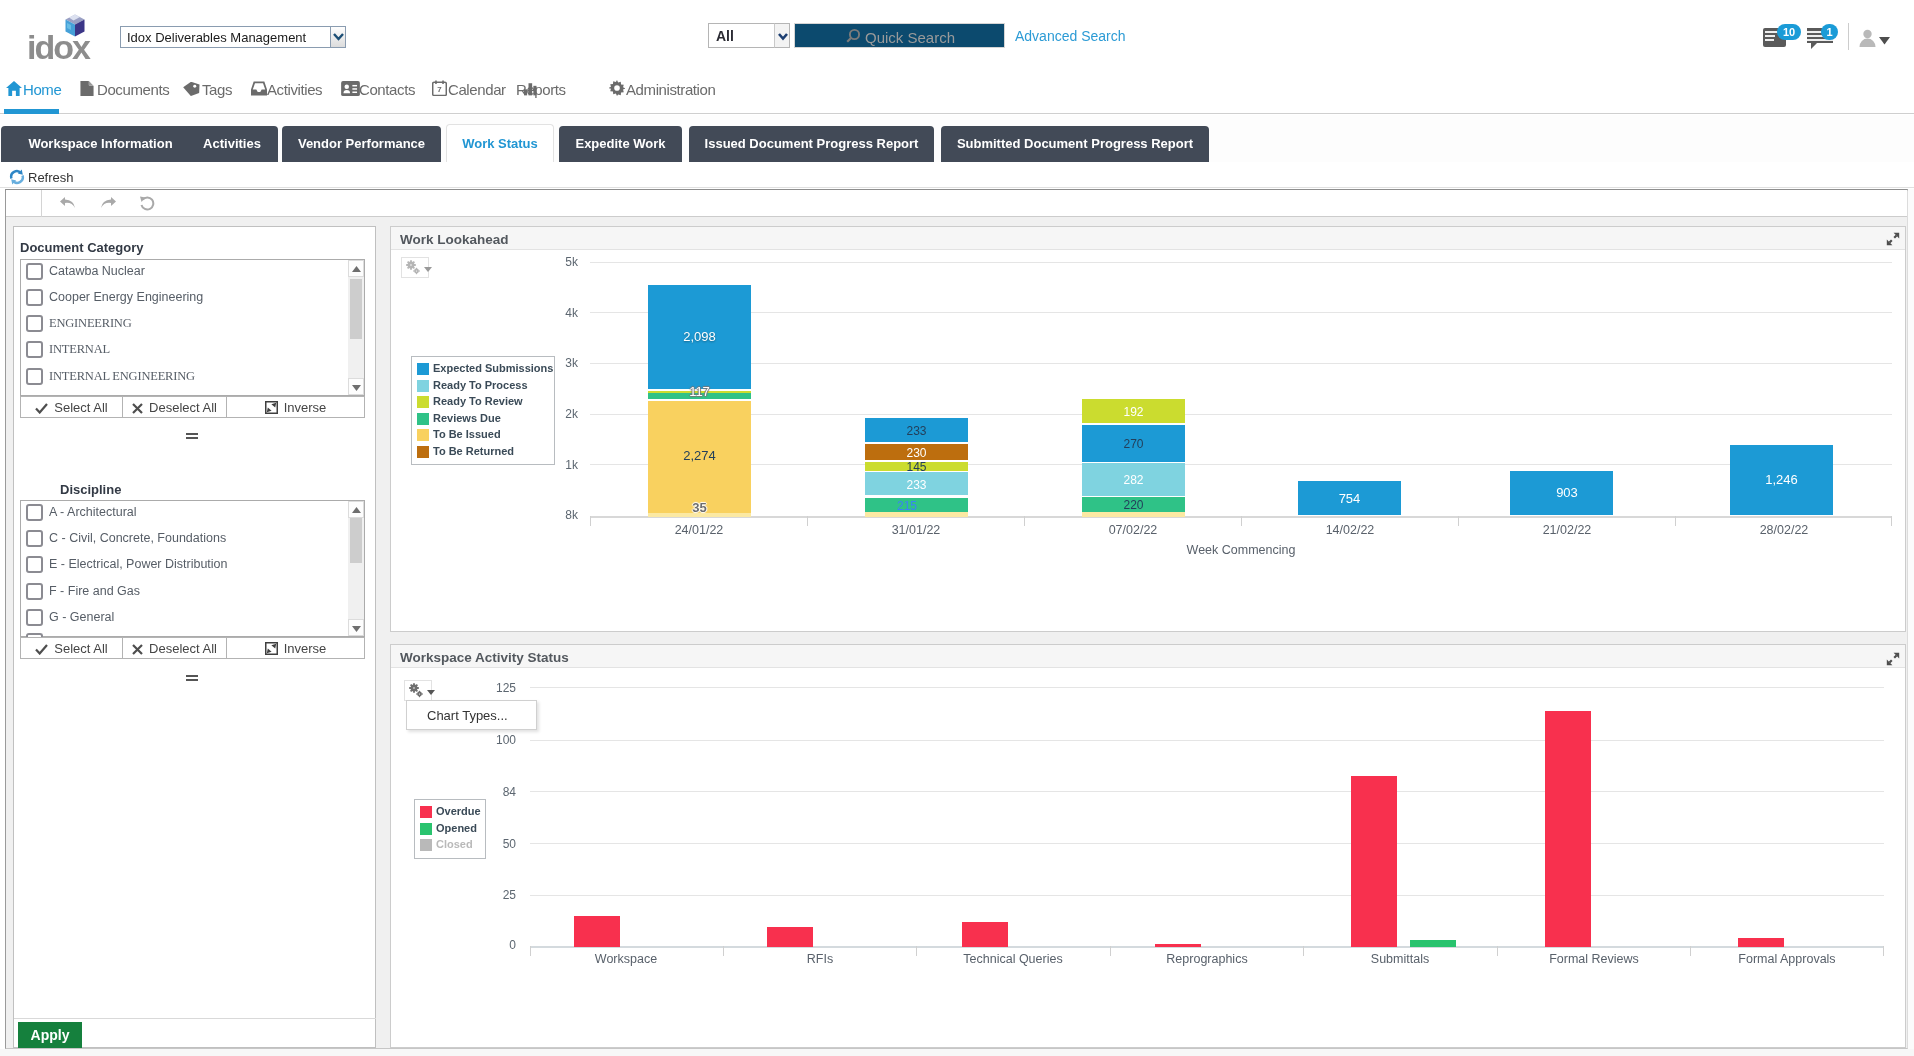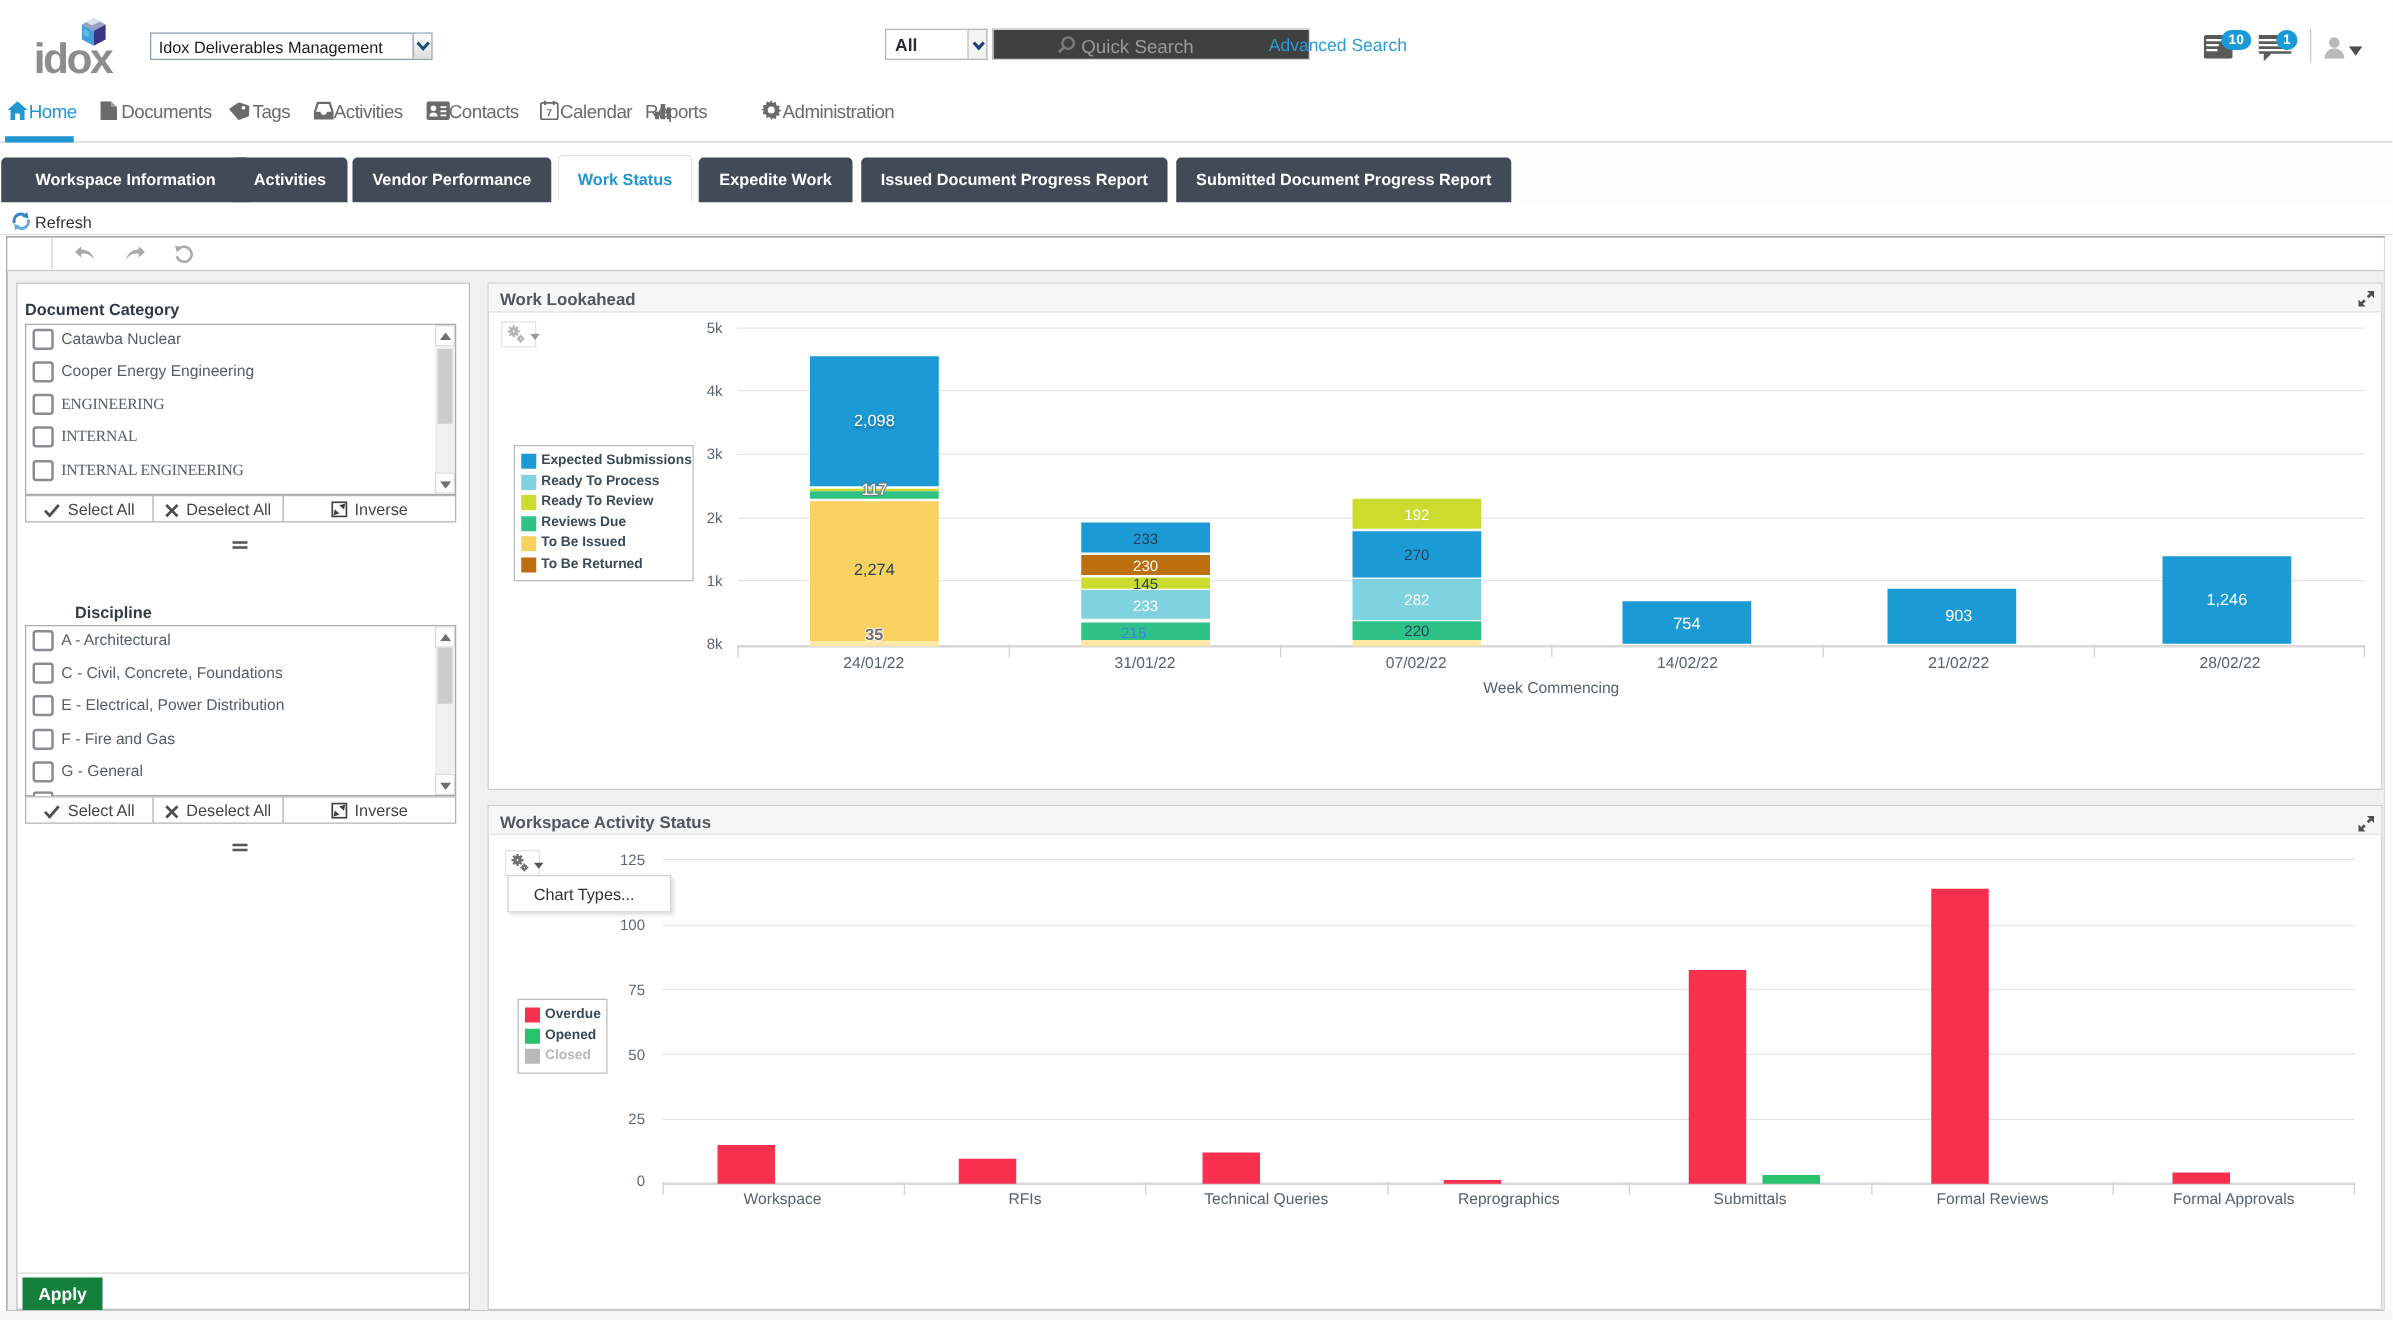--- a/index.html
+++ b/index.html
@@ -46,21 +46,21 @@
 
 <div class="abs" style="left:708px;top:23px;width:67px;height:25px;border:1px solid #b5b5b5;background:#fff;">
   <div class="abs" style="left:7px;top:4px;font-size:14px;color:#2b2b33;font-weight:bold;">All</div>
 </div>
 <div class="abs" style="left:774px;top:23px;width:16px;height:25px;border:1px solid #b5b5b5;border-left:1px solid #c9c9c9;background:#f3f3f3;">
   <svg class="abs" style="left:3px;top:9px;" width="10" height="8" viewBox="0 0 10 8">
       <path d="M1 1 L5 5.5 L9 1" fill="none" stroke="#1d3f72" stroke-width="2.6"></path>
     </svg>
 </div>
 
-<div class="abs" style="left:794px;top:23px;width:254px;height:25px;border:1px solid #d5d5d5;background:#404040;">
+<div class="abs" style="left:794px;top:23px;width:211px;height:25px;border:1px solid #d5d5d5;background:#0c4a6e;">
   <svg class="abs" style="left:50px;top:4px;" width="16" height="16" viewBox="0 0 16 16">
       <circle cx="9.5" cy="6.5" r="4.6" fill="none" stroke="#7b7b7b" stroke-width="1.9"></circle>
       <line x1="6" y1="10" x2="2.2" y2="13.8" stroke="#7b7b7b" stroke-width="2.2"></line>
     </svg>
   <div class="abs" style="left:70px;top:5px;font-size:15px;color:#9a9a9a;">Quick Search</div>
 </div>
 
 <div class="abs" style="left:1015px;top:28px;font-size:14px;color:#2c9bd5;">Advanced Search</div>
 
 <svg class="abs" style="left:1763px;top:27px;" width="24" height="20" viewBox="0 0 24 20">
@@ -426,21 +426,21 @@
   </svg>
 
 <div class="abs" style="left:406px;top:700px;width:131px;height:30px;background:#fff;border:1px solid #d0d0d0;box-shadow:2px 2px 3px rgba(0,0,0,0.12);"></div>
 <div class="abs" style="left:427px;top:708px;font-size:13px;color:#333;">Chart Types...</div>
 
 <div class="gl" style="left:530px;top:687px;width:1354px;"></div>
 <div class="ytick" style="left:486px;top:681px;">125</div>
 <div class="gl" style="left:530px;top:740px;width:1354px;"></div>
 <div class="ytick" style="left:486px;top:733px;">100</div>
 <div class="gl" style="left:530px;top:791px;width:1354px;"></div>
-<div class="ytick" style="left:486px;top:785px;">75</div>
+<div class="ytick" style="left:486px;top:785px;">84</div>
 <div class="gl" style="left:530px;top:843px;width:1354px;"></div>
 <div class="ytick" style="left:486px;top:837px;">50</div>
 <div class="gl" style="left:530px;top:895px;width:1354px;"></div>
 <div class="ytick" style="left:486px;top:888px;">25</div>
 <div class="ytick" style="left:486px;top:938px;">0</div>
 
 <div class="abs" style="left:530px;top:946px;width:1354px;height:2px;background:#d4dade;"></div>
 <div class="abs" style="left:530px;top:946px;width:1px;height:10px;background:#d0d0d0;"></div>
 <div class="abs" style="left:723px;top:946px;width:1px;height:10px;background:#d0d0d0;"></div>
 <div class="abs" style="left:916px;top:946px;width:1px;height:10px;background:#d0d0d0;"></div>

